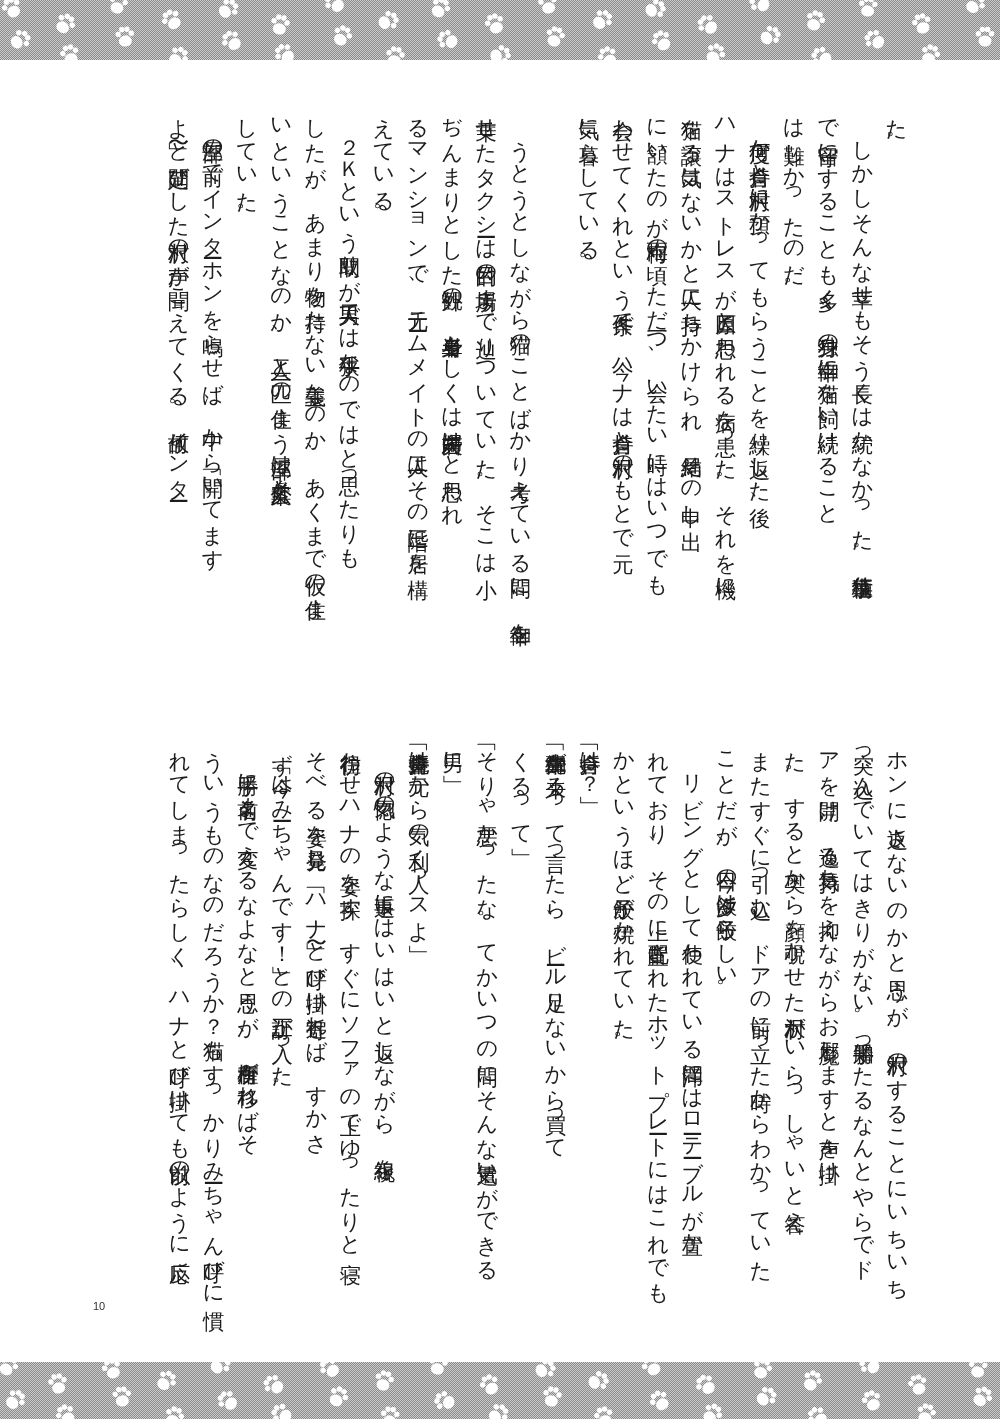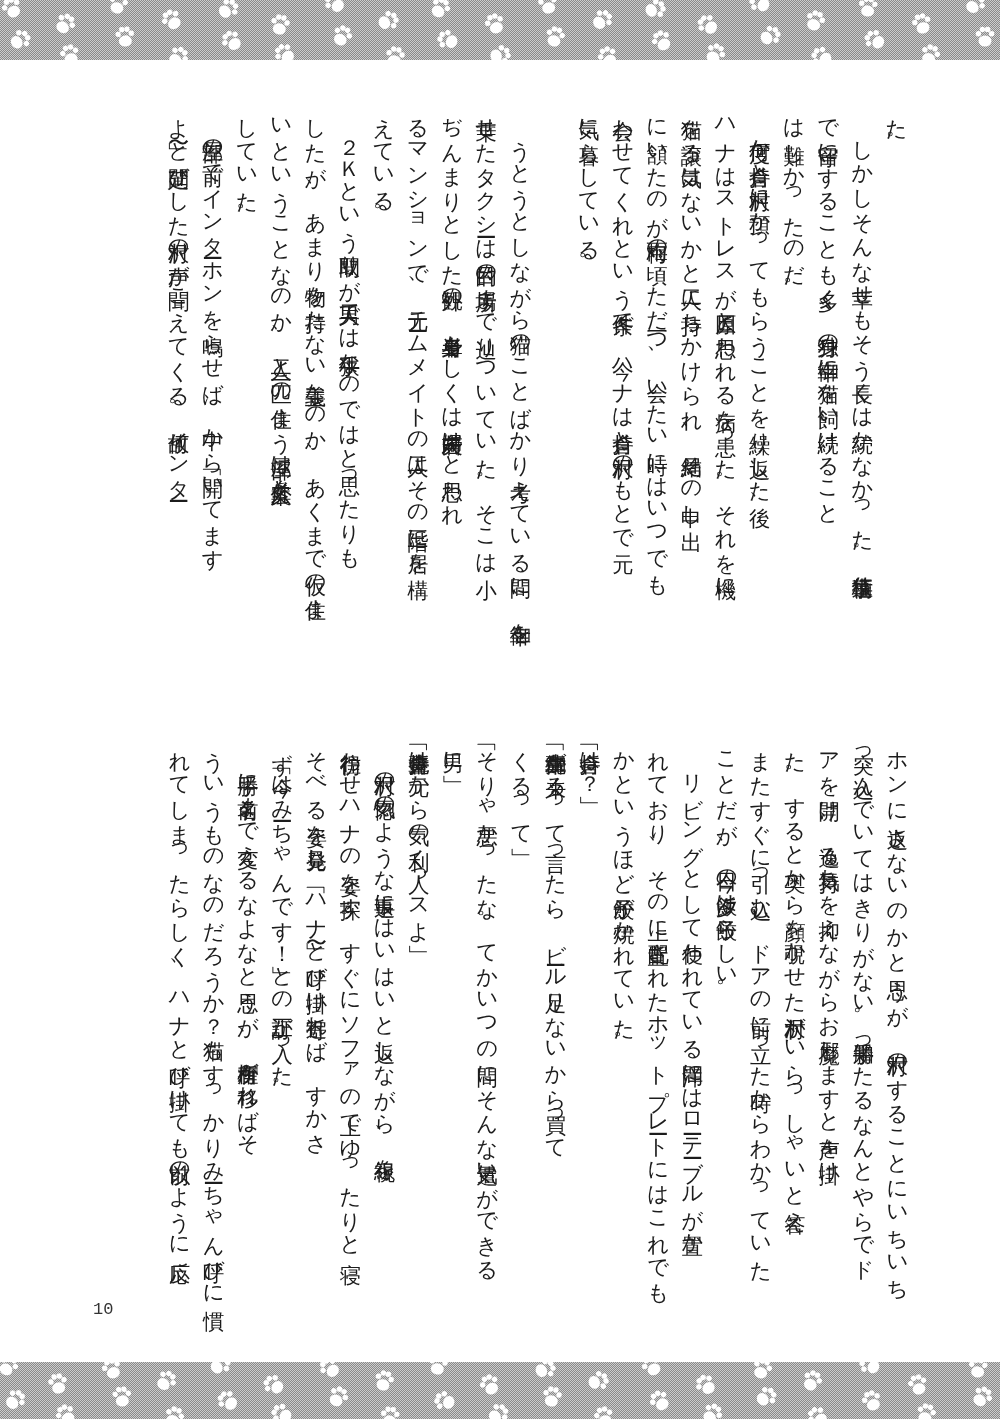--- a/index.html
+++ b/index.html
@@ -29,22 +29,22 @@
     width: 34.2px;
     height: 576px;
     white-space: pre;
     overflow: visible;
   }
   .col.justify { letter-spacing: 0.86px; }
 
   .page-number {
     position: absolute;
     left: 93px; top: 1300px;
-    font-family: Liberation Mono, monospace;
-    font-size: 17px;
+    font-family: Liberation Sans, sans-serif;
+    font-size: 11px;
     color: #333333;
   }
 </style>
 </head>
 <body>
 
 <div class="band top">
   <svg width="1000" height="60" viewBox="0 0 1000 60">
     <defs>
       <g id="paw">

